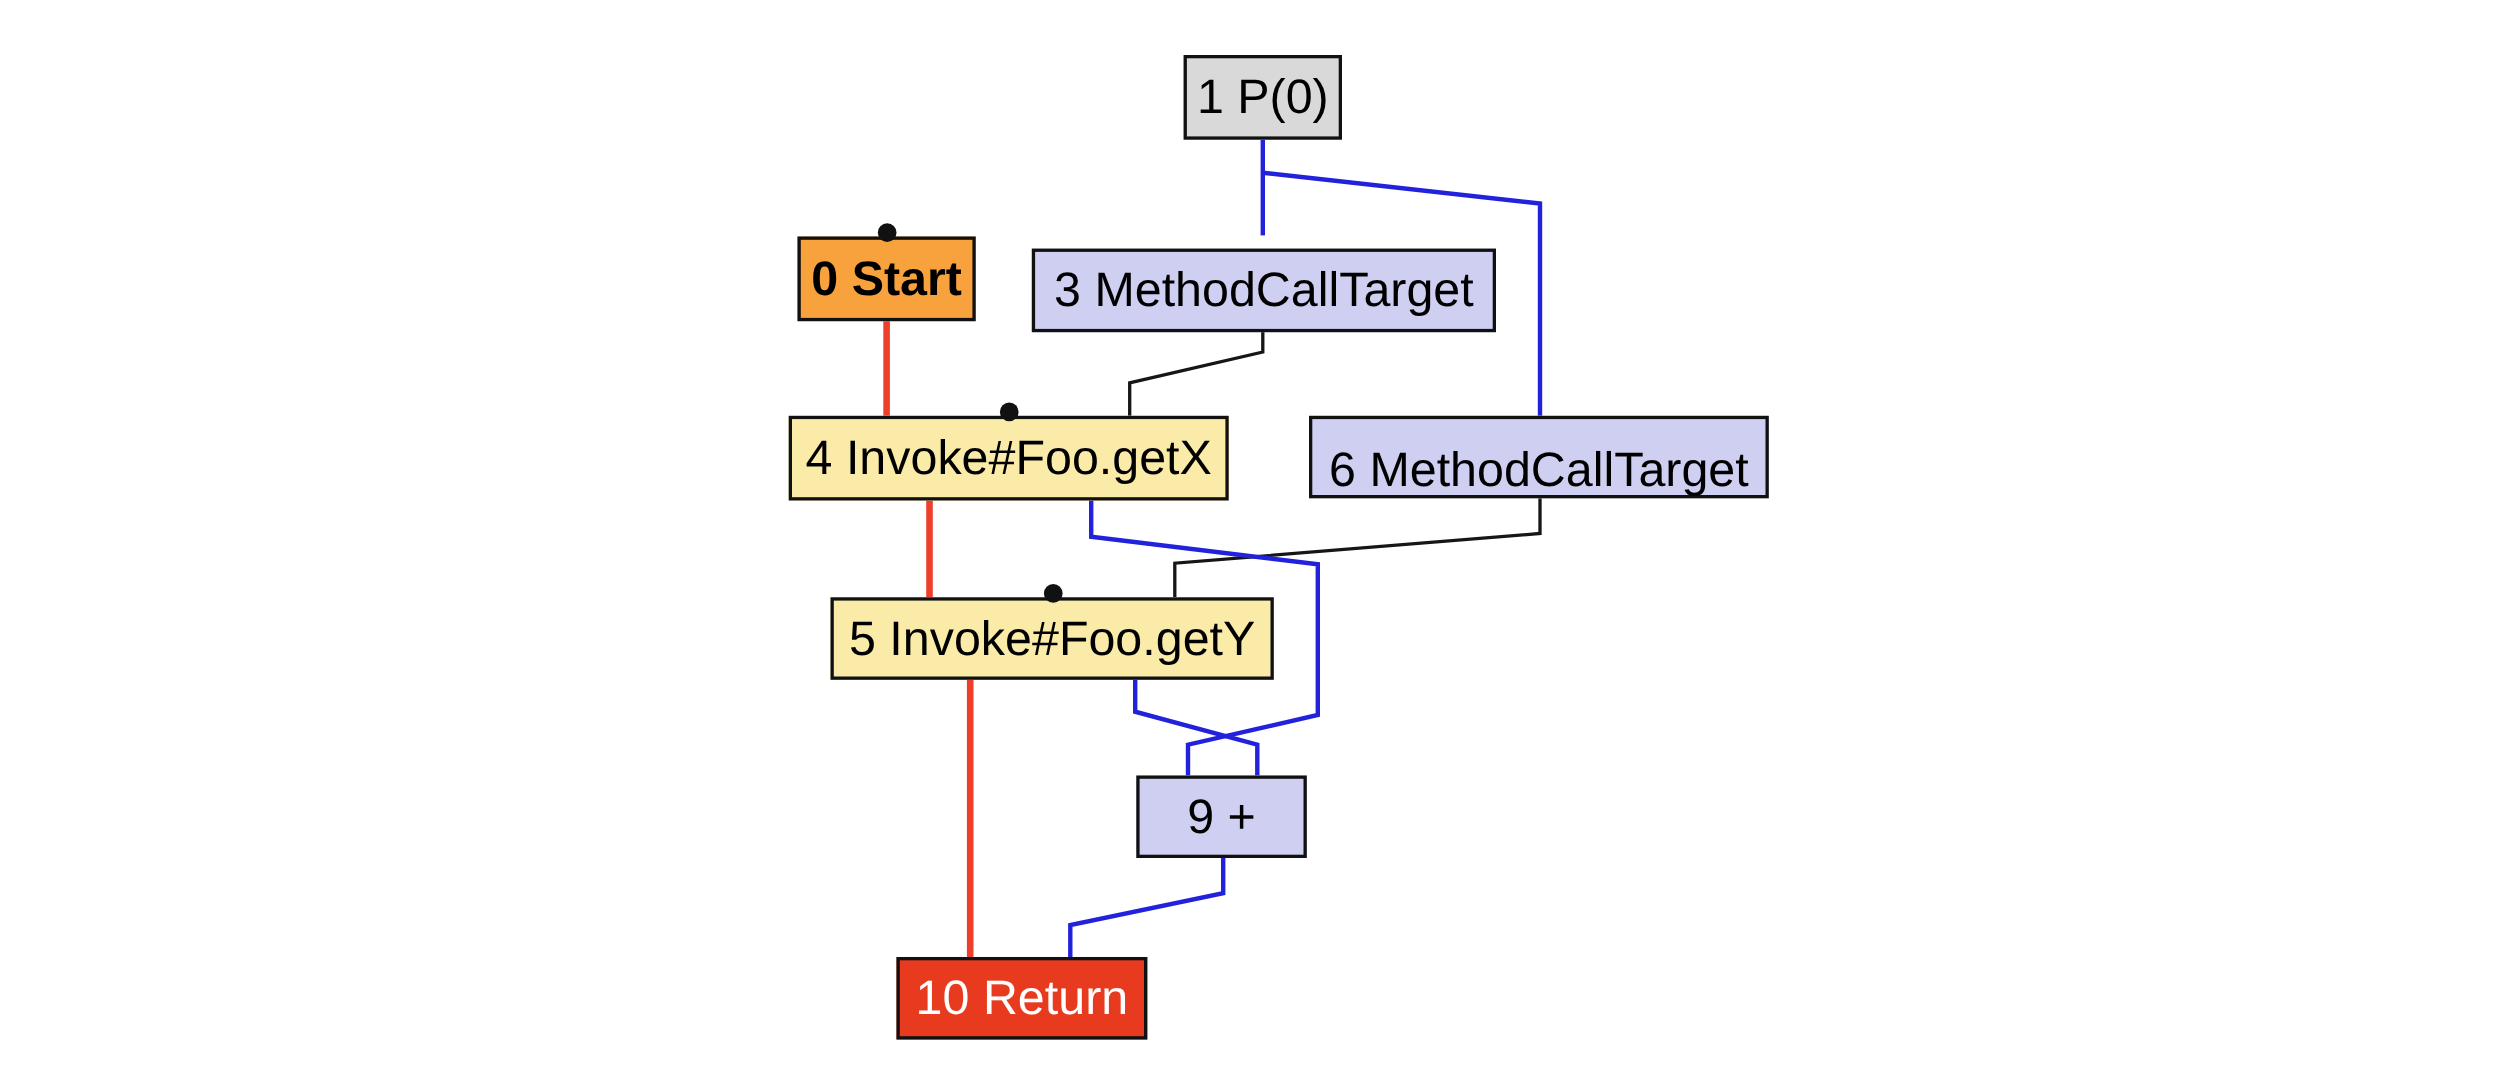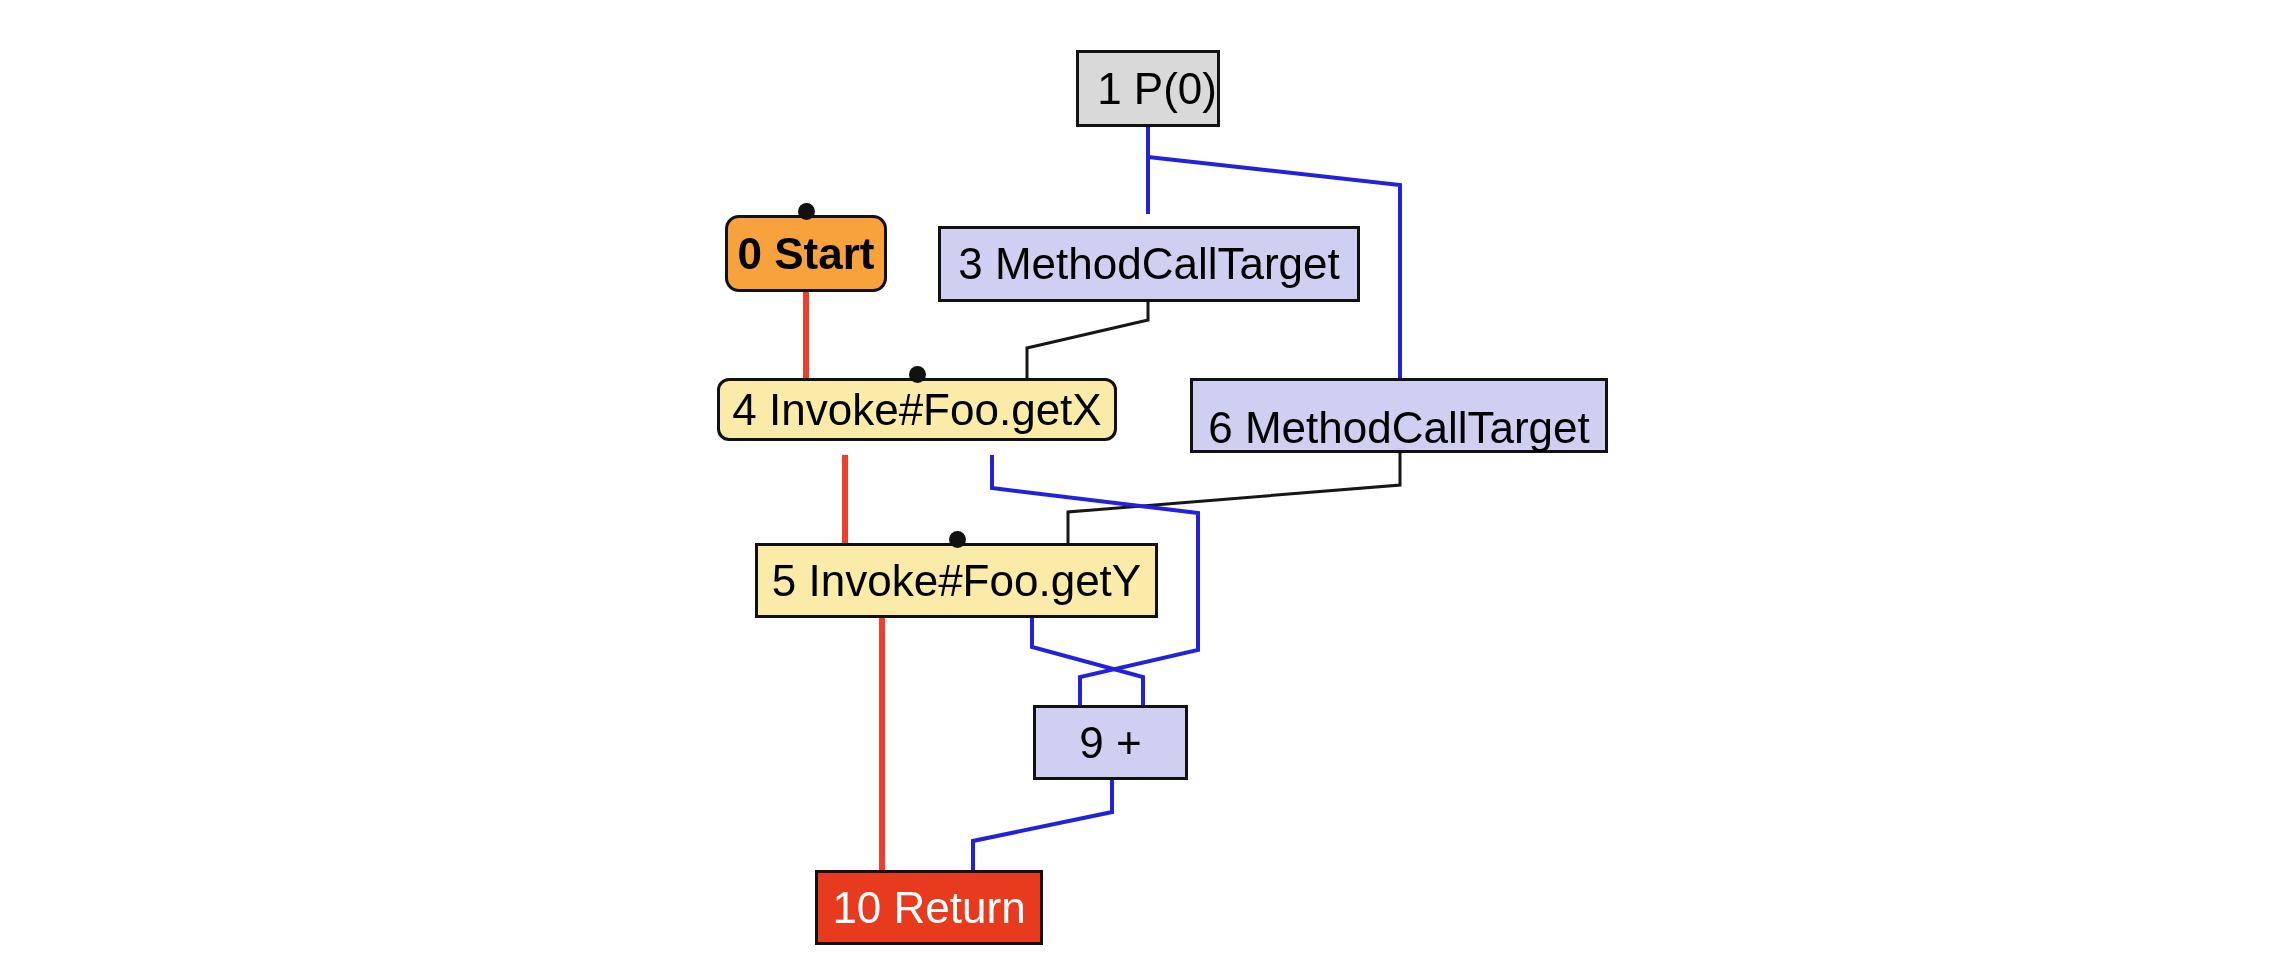--- a/index.html
+++ b/index.html
@@ -27,21 +27,21 @@
     box-sizing: border-box;
     border: 3px solid #111111;
     display: flex;
     align-items: center;
     justify-content: center;
     font-size: 44px;
     line-height: 1;
     white-space: nowrap;
     color: #000000;
   }
-  .node.bold { font-weight: bold; border-radius: 14px; }
+  .node.bold { font-weight: bold; }
   .pred-dot {
     position: absolute;
     width: 17px;
     height: 17px;
     border-radius: 50%;
     background: #111111;
   }
 </style>
 </head>
 <body>
@@ -53,31 +53,31 @@
       <polyline points="1148,127 1148,214" fill="none" stroke="#2222dd" stroke-width="4"></polyline>
       <polyline points="1148,157 1400,185 1400,378" fill="none" stroke="#2222dd" stroke-width="4"></polyline>
       <polyline points="992,455 992,488 1198,513 1198,650 1080,677 1080,705" fill="none" stroke="#2222dd" stroke-width="4"></polyline>
       <polyline points="1032,618 1032,647 1143,677 1143,705" fill="none" stroke="#2222dd" stroke-width="4"></polyline>
       <polyline points="1112,780 1112,812 973,841 973,870" fill="none" stroke="#2222dd" stroke-width="4"></polyline>
       <polyline points="806,292 806,378" fill="none" stroke="#ee3f2b" stroke-width="6"></polyline>
       <polyline points="845,455 845,543" fill="none" stroke="#ee3f2b" stroke-width="6"></polyline>
       <polyline points="882,618 882,870" fill="none" stroke="#ee3f2b" stroke-width="6"></polyline>
     </svg>
   <div id="nodes-layer">
-      <div class="node" style="left: 1076px; top: 50px; width: 144px; height: 77px; background: rgb(217, 217, 217); color: rgb(0, 0, 0); justify-content: flex-end;">
+      <div class="node" style="left: 1076px; top: 50px; width: 144px; height: 77px; background: rgb(217, 217, 217); color: rgb(0, 0, 0);">
         <span>1 P(0)</span>
       </div>
       <div class="node bold" style="left: 725px; top: 215px; width: 162px; height: 77px; background: rgb(247, 162, 60); color: rgb(0, 0, 0);">
         <span>0 Start</span>
       </div>
       <div class="pred-dot" style="left: 798px; top: 203px;"></div>
       <div class="node" style="left: 938px; top: 214px; width: 422px; height: 76px; background: rgb(207, 207, 242); color: rgb(0, 0, 0); margin-top: 12px;">
         <span>3 MethodCallTarget</span>
       </div>
-      <div class="node" style="left: 717px; top: 378px; width: 400px; height: 63px; background: rgb(250, 236, 168); color: rgb(0, 0, 0); border-radius: 12px;">
+      <div class="node" style="left: 717px; top: 378px; width: 400px; height: 77px; background: rgb(250, 236, 168); color: rgb(0, 0, 0);">
         <span>4 Invoke#Foo.getX</span>
       </div>
       <div class="pred-dot" style="left: 909px; top: 366px;"></div>
       <div class="node" style="left: 1190px; top: 378px; width: 418px; height: 75px; background: rgb(207, 207, 242); color: rgb(0, 0, 0); align-items: flex-end;">
         <span>6 MethodCallTarget</span>
       </div>
       <div class="node" style="left: 755px; top: 543px; width: 403px; height: 75px; background: rgb(250, 236, 168); color: rgb(0, 0, 0);">
         <span>5 Invoke#Foo.getY</span>
       </div>
       <div class="pred-dot" style="left: 948.5px; top: 531px;"></div>

